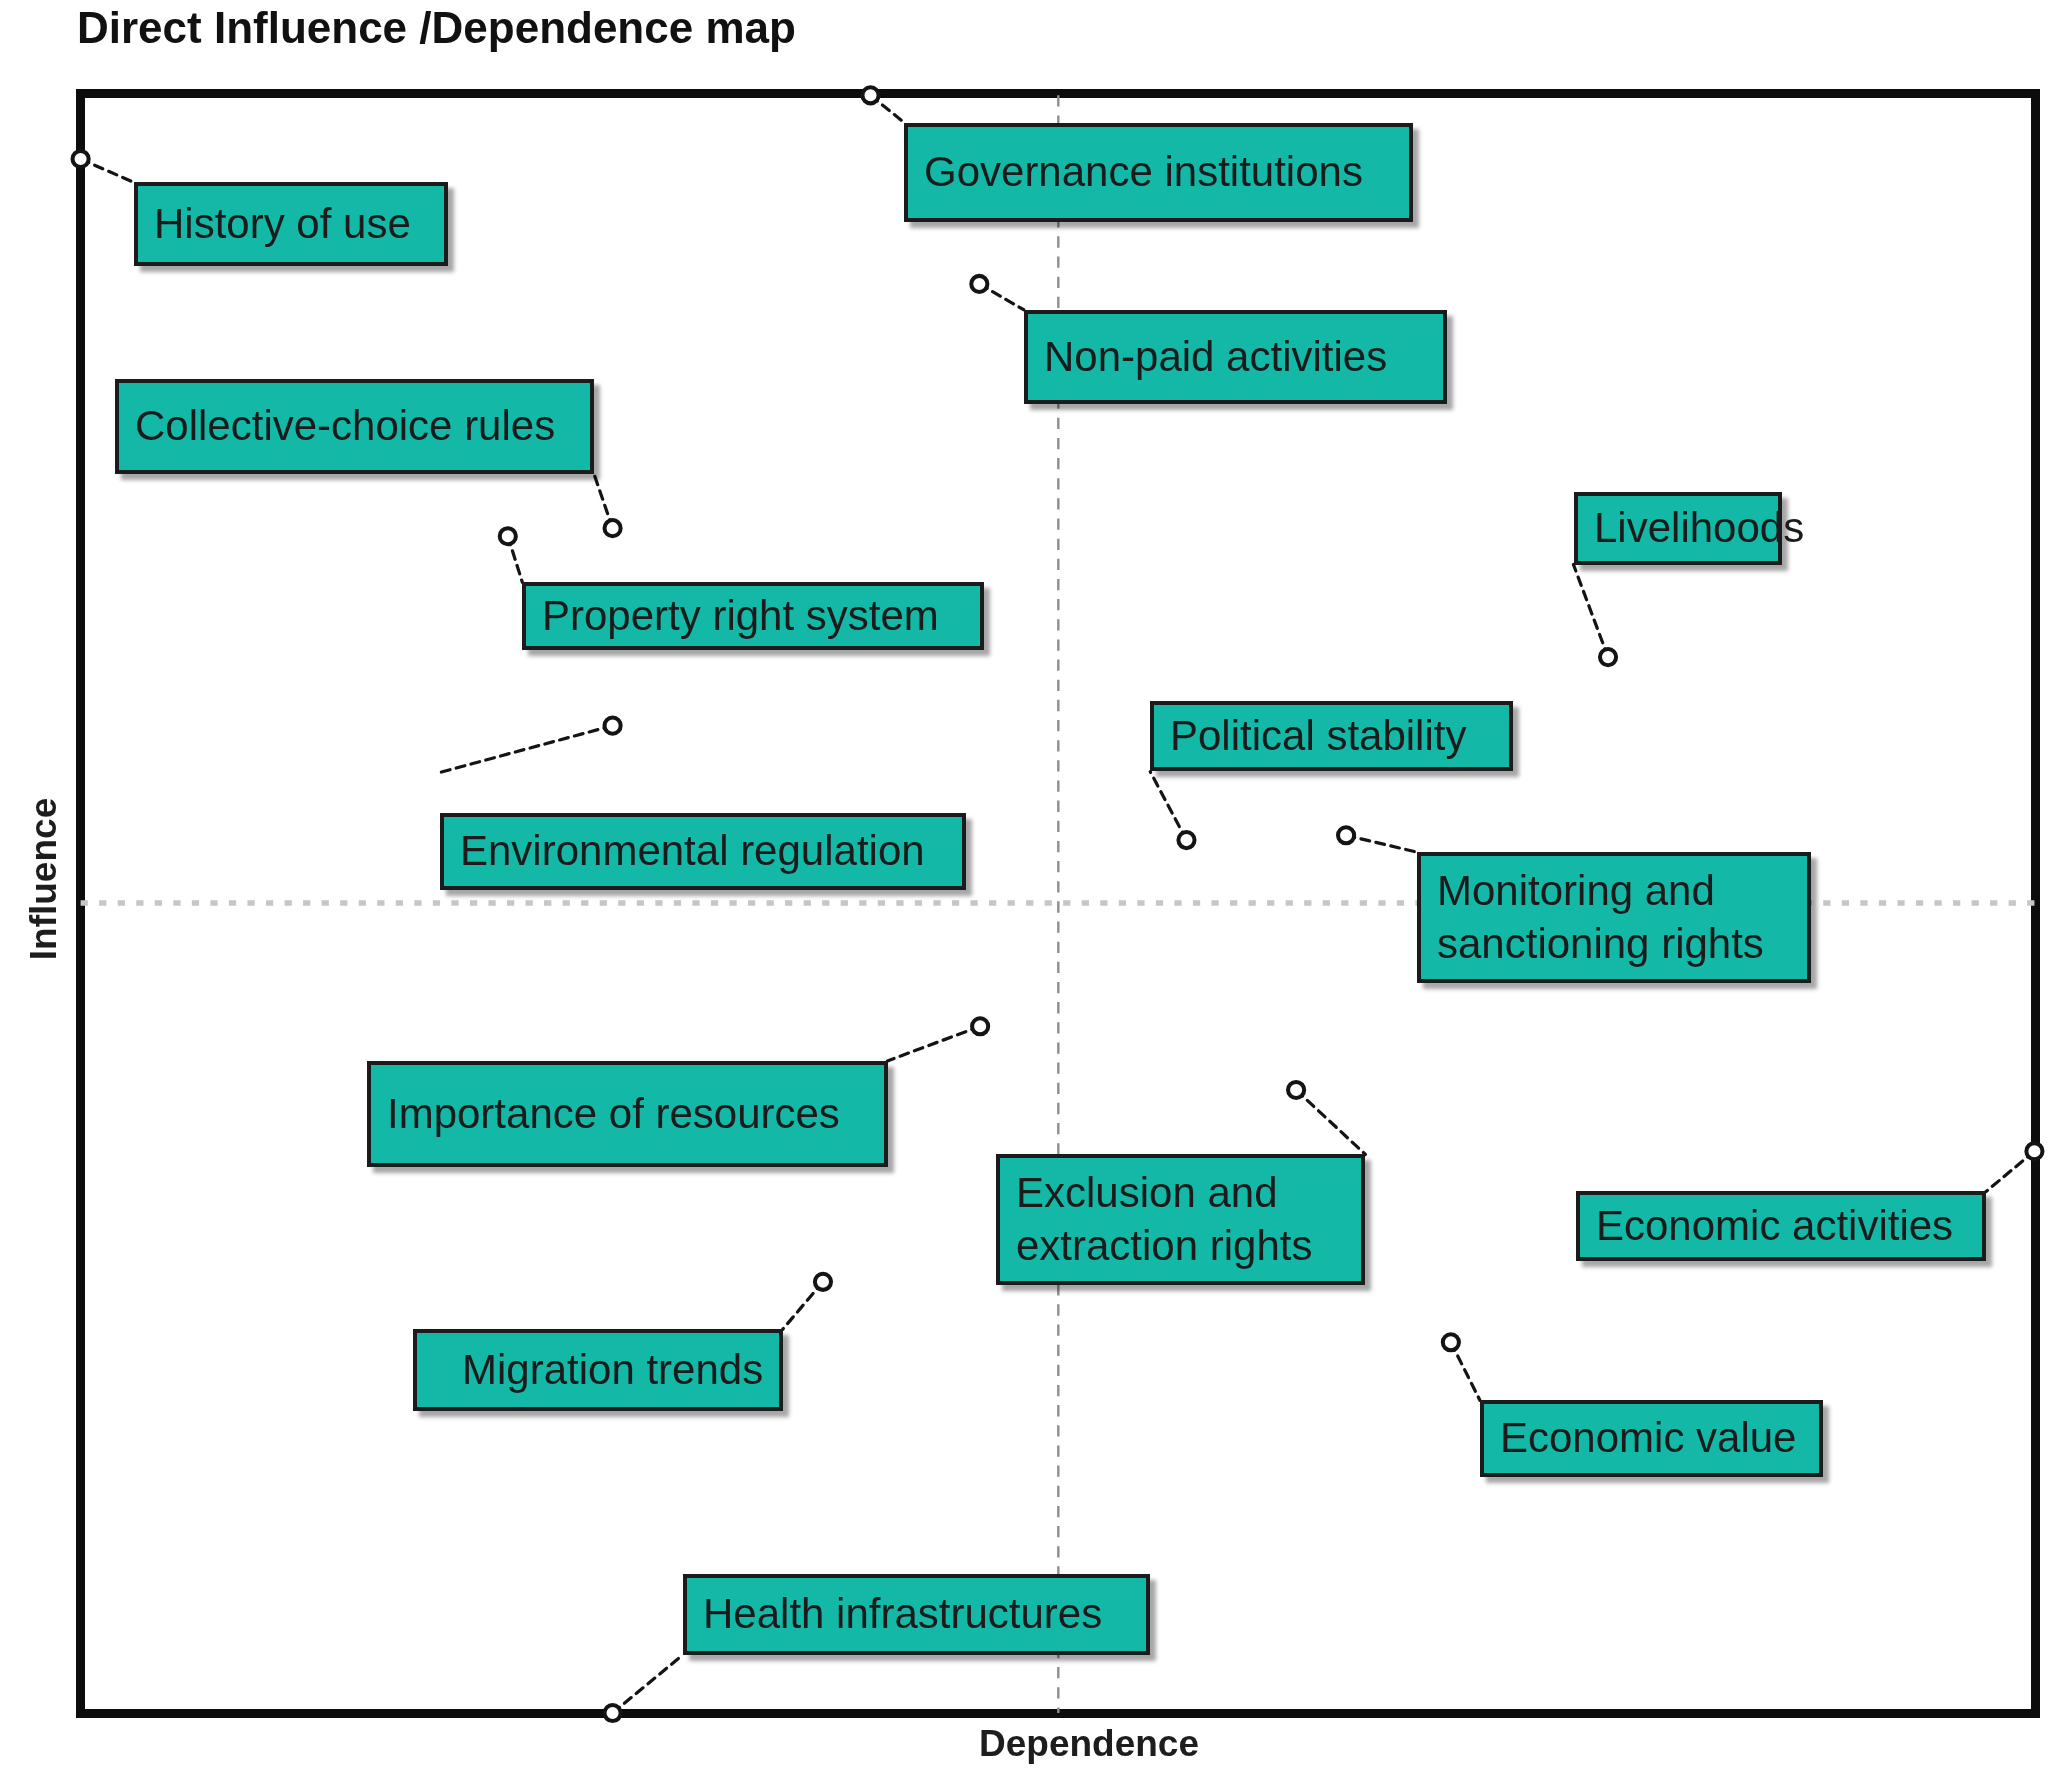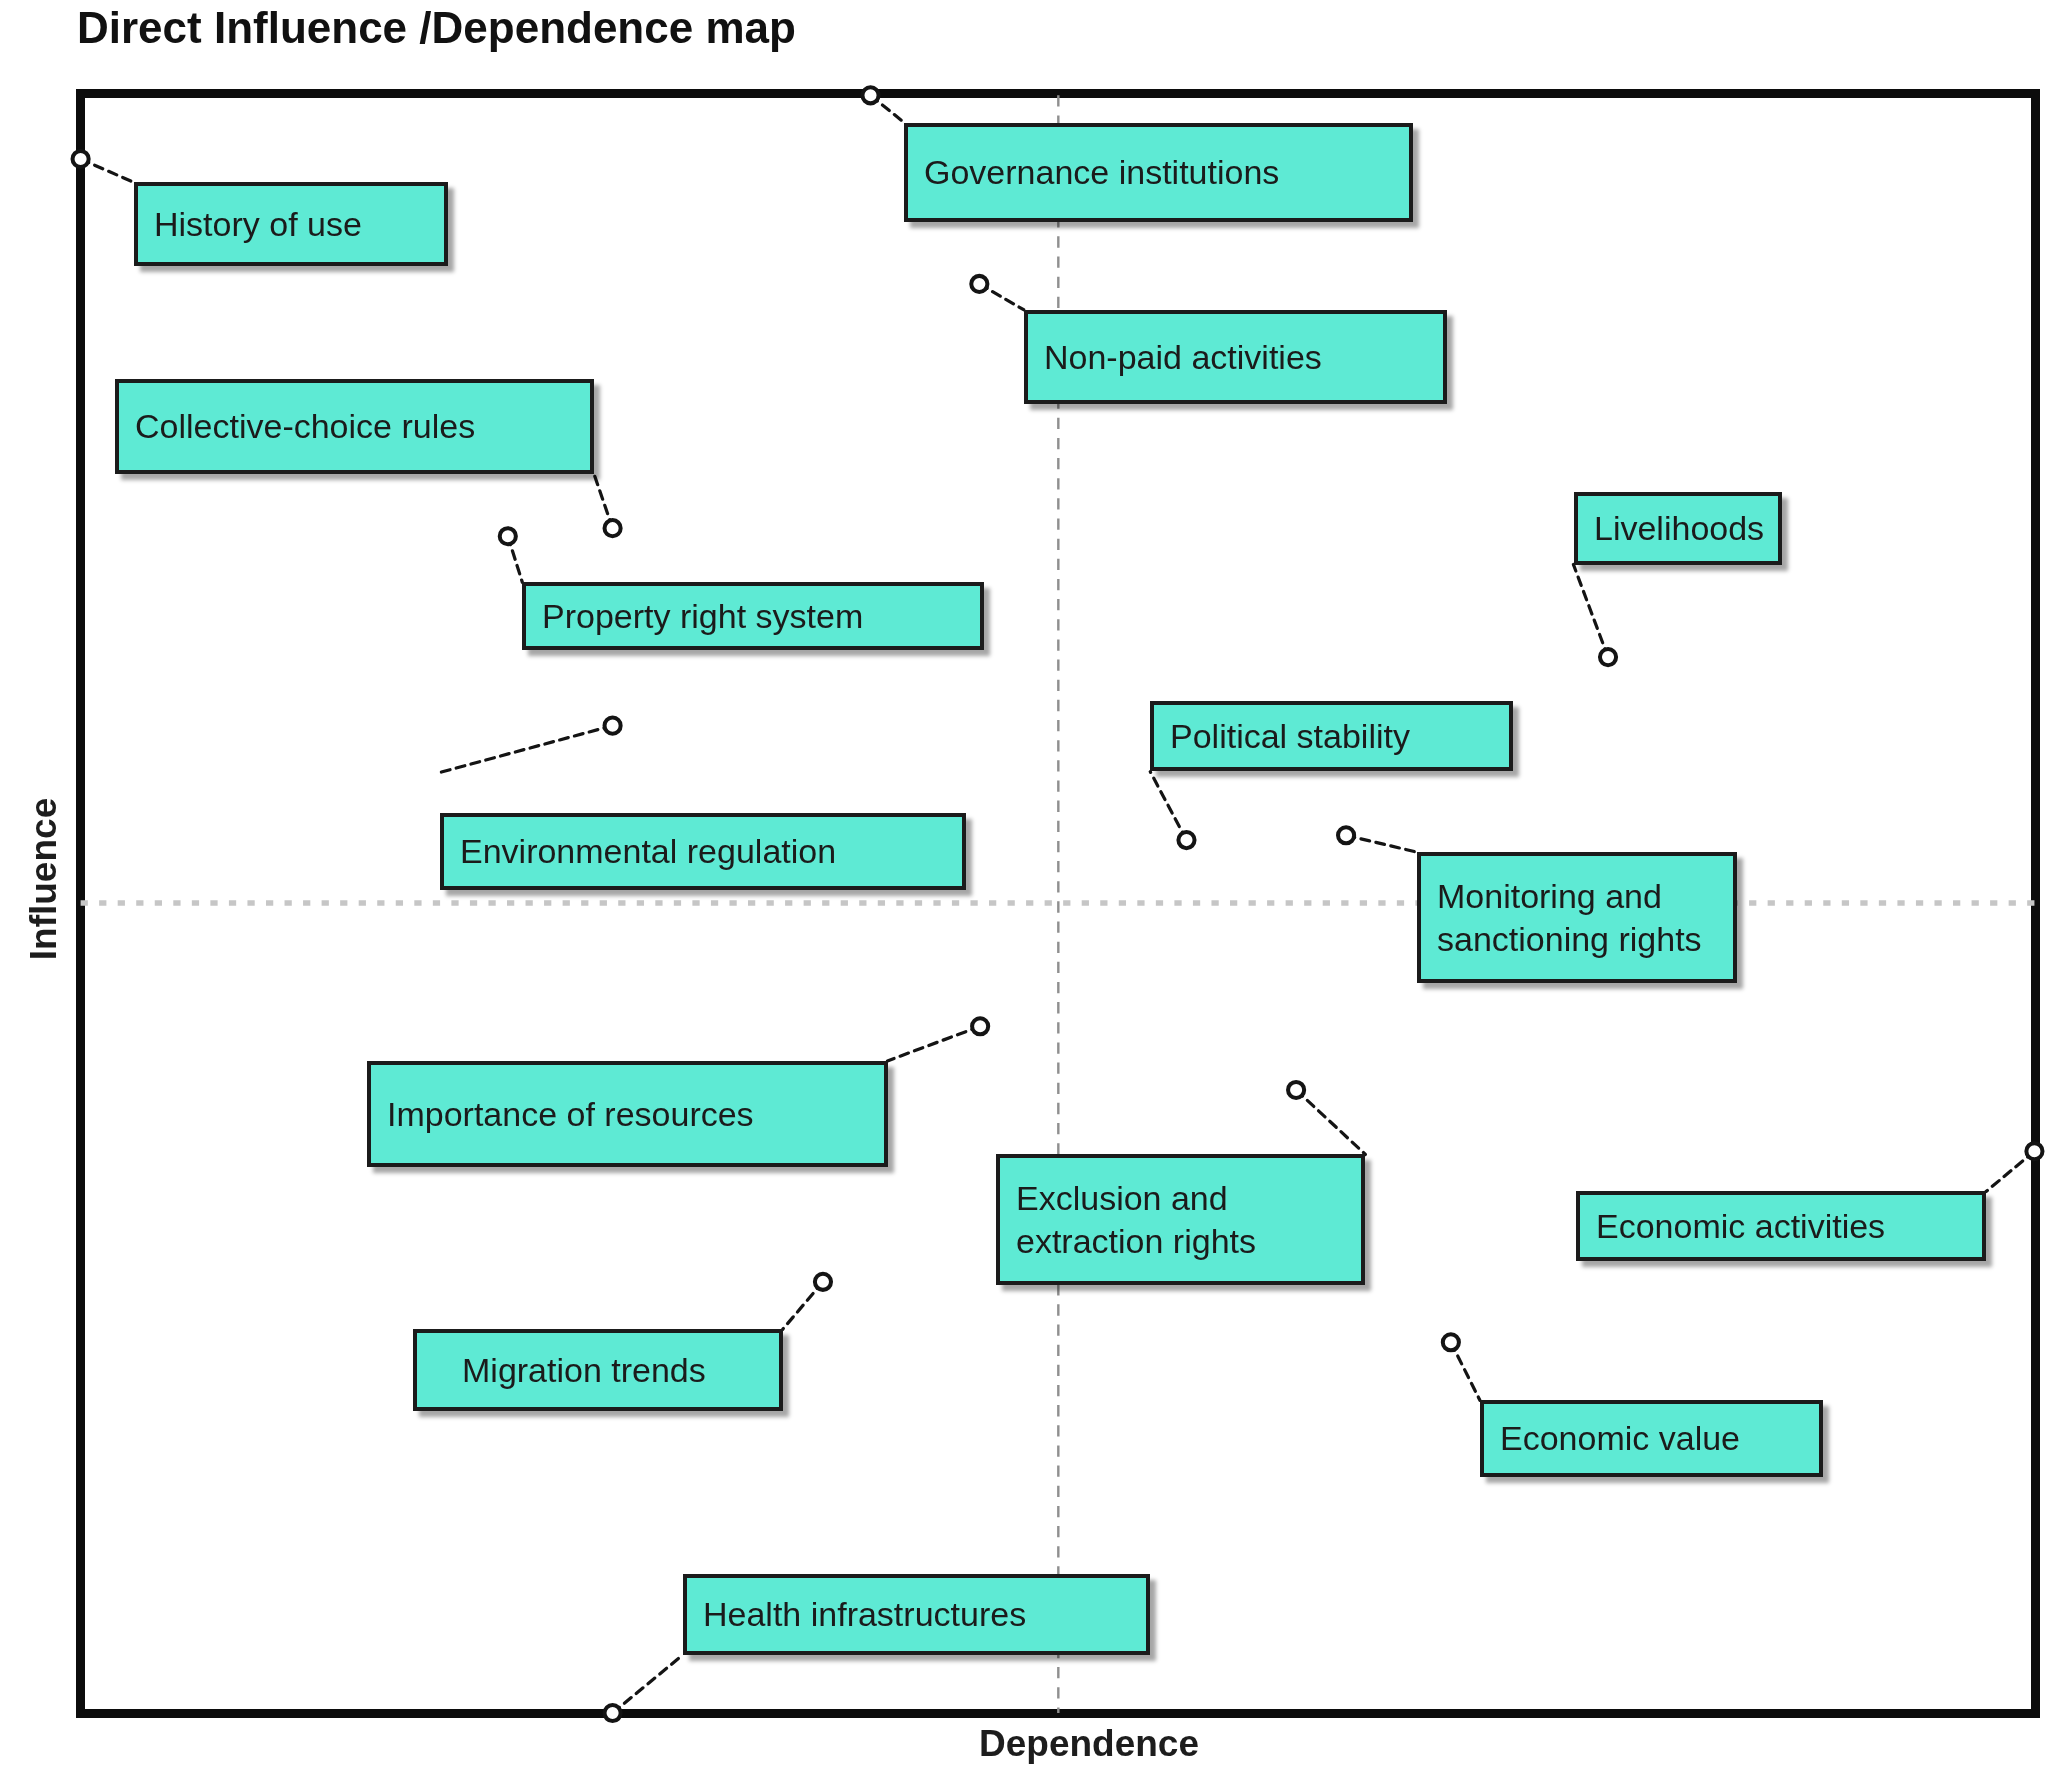--- a/index.html
+++ b/index.html
@@ -23,26 +23,26 @@
     background:transparent;
   }
   #overlay{position:absolute;left:0;top:0;width:2057px;height:1789px;}
   .vline{stroke:#8f8f8f;stroke-width:3;stroke-dasharray:14 11;}
   .hline{stroke:#c6c6c6;stroke-width:7;stroke-dasharray:9 14;}
   .conn{stroke:#141414;stroke-width:4;stroke-dasharray:11 8;stroke-linecap:round;}
   .marker{fill:#ffffff;stroke:#141414;stroke-width:5;}
   .label-box{
     position:absolute;
     box-sizing:border-box;
-    background:#5eead4;
+    background:#14b8a6;
     border:4px solid #1b1b1b;
     box-shadow:6.4px 6.4px 4px rgba(0,0,0,0.35);
     display:flex;flex-direction:column;justify-content:center;
     padding-left:16px;padding-right:8px;
-    font-size:34px;line-height:1.25;color:#1b1b1b;
+    font-size:42px;line-height:1.25;color:#1b1b1b;
     white-space:nowrap;
   }
   .axis-label{position:absolute;font-size:37px;font-weight:bold;color:#1d1d1d;}
   .x-axis-label{left:979px;top:1723px;}
   .y-axis-label{left:44px;top:879px;transform:translate(-50%,-50%) rotate(-90deg);transform-origin:center;}
 </style>
 </head>
 <body>
 
 <div id="canvas">
@@ -101,21 +101,21 @@
     </div>
     <div class="label-box" style="left: 1574px; top: 492px; width: 208px; height: 73px;">
       <span>Livelihoods</span>
     </div>
     <div class="label-box" style="left: 440px; top: 772px; width: 526px; height: 77px; margin-top: 41px;">
       <span>Environmental regulation</span>
     </div>
     <div class="label-box" style="left: 1150px; top: 701px; width: 363px; height: 70px;">
       <span>Political stability</span>
     </div>
-    <div class="label-box" style="left: 1417px; top: 852px; width: 320px; height: 131px;">
+    <div class="label-box" style="left: 1417px; top: 852px; width: 394px; height: 131px;">
       <span>Monitoring and</span>
       <span>sanctioning rights</span>
     </div>
     <div class="label-box" style="left: 367px; top: 1061px; width: 521px; height: 106px;">
       <span>Importance of resources</span>
     </div>
     <div class="label-box" style="left: 996px; top: 1154px; width: 369px; height: 131px;">
       <span>Exclusion and</span>
       <span>extraction rights</span>
     </div>

